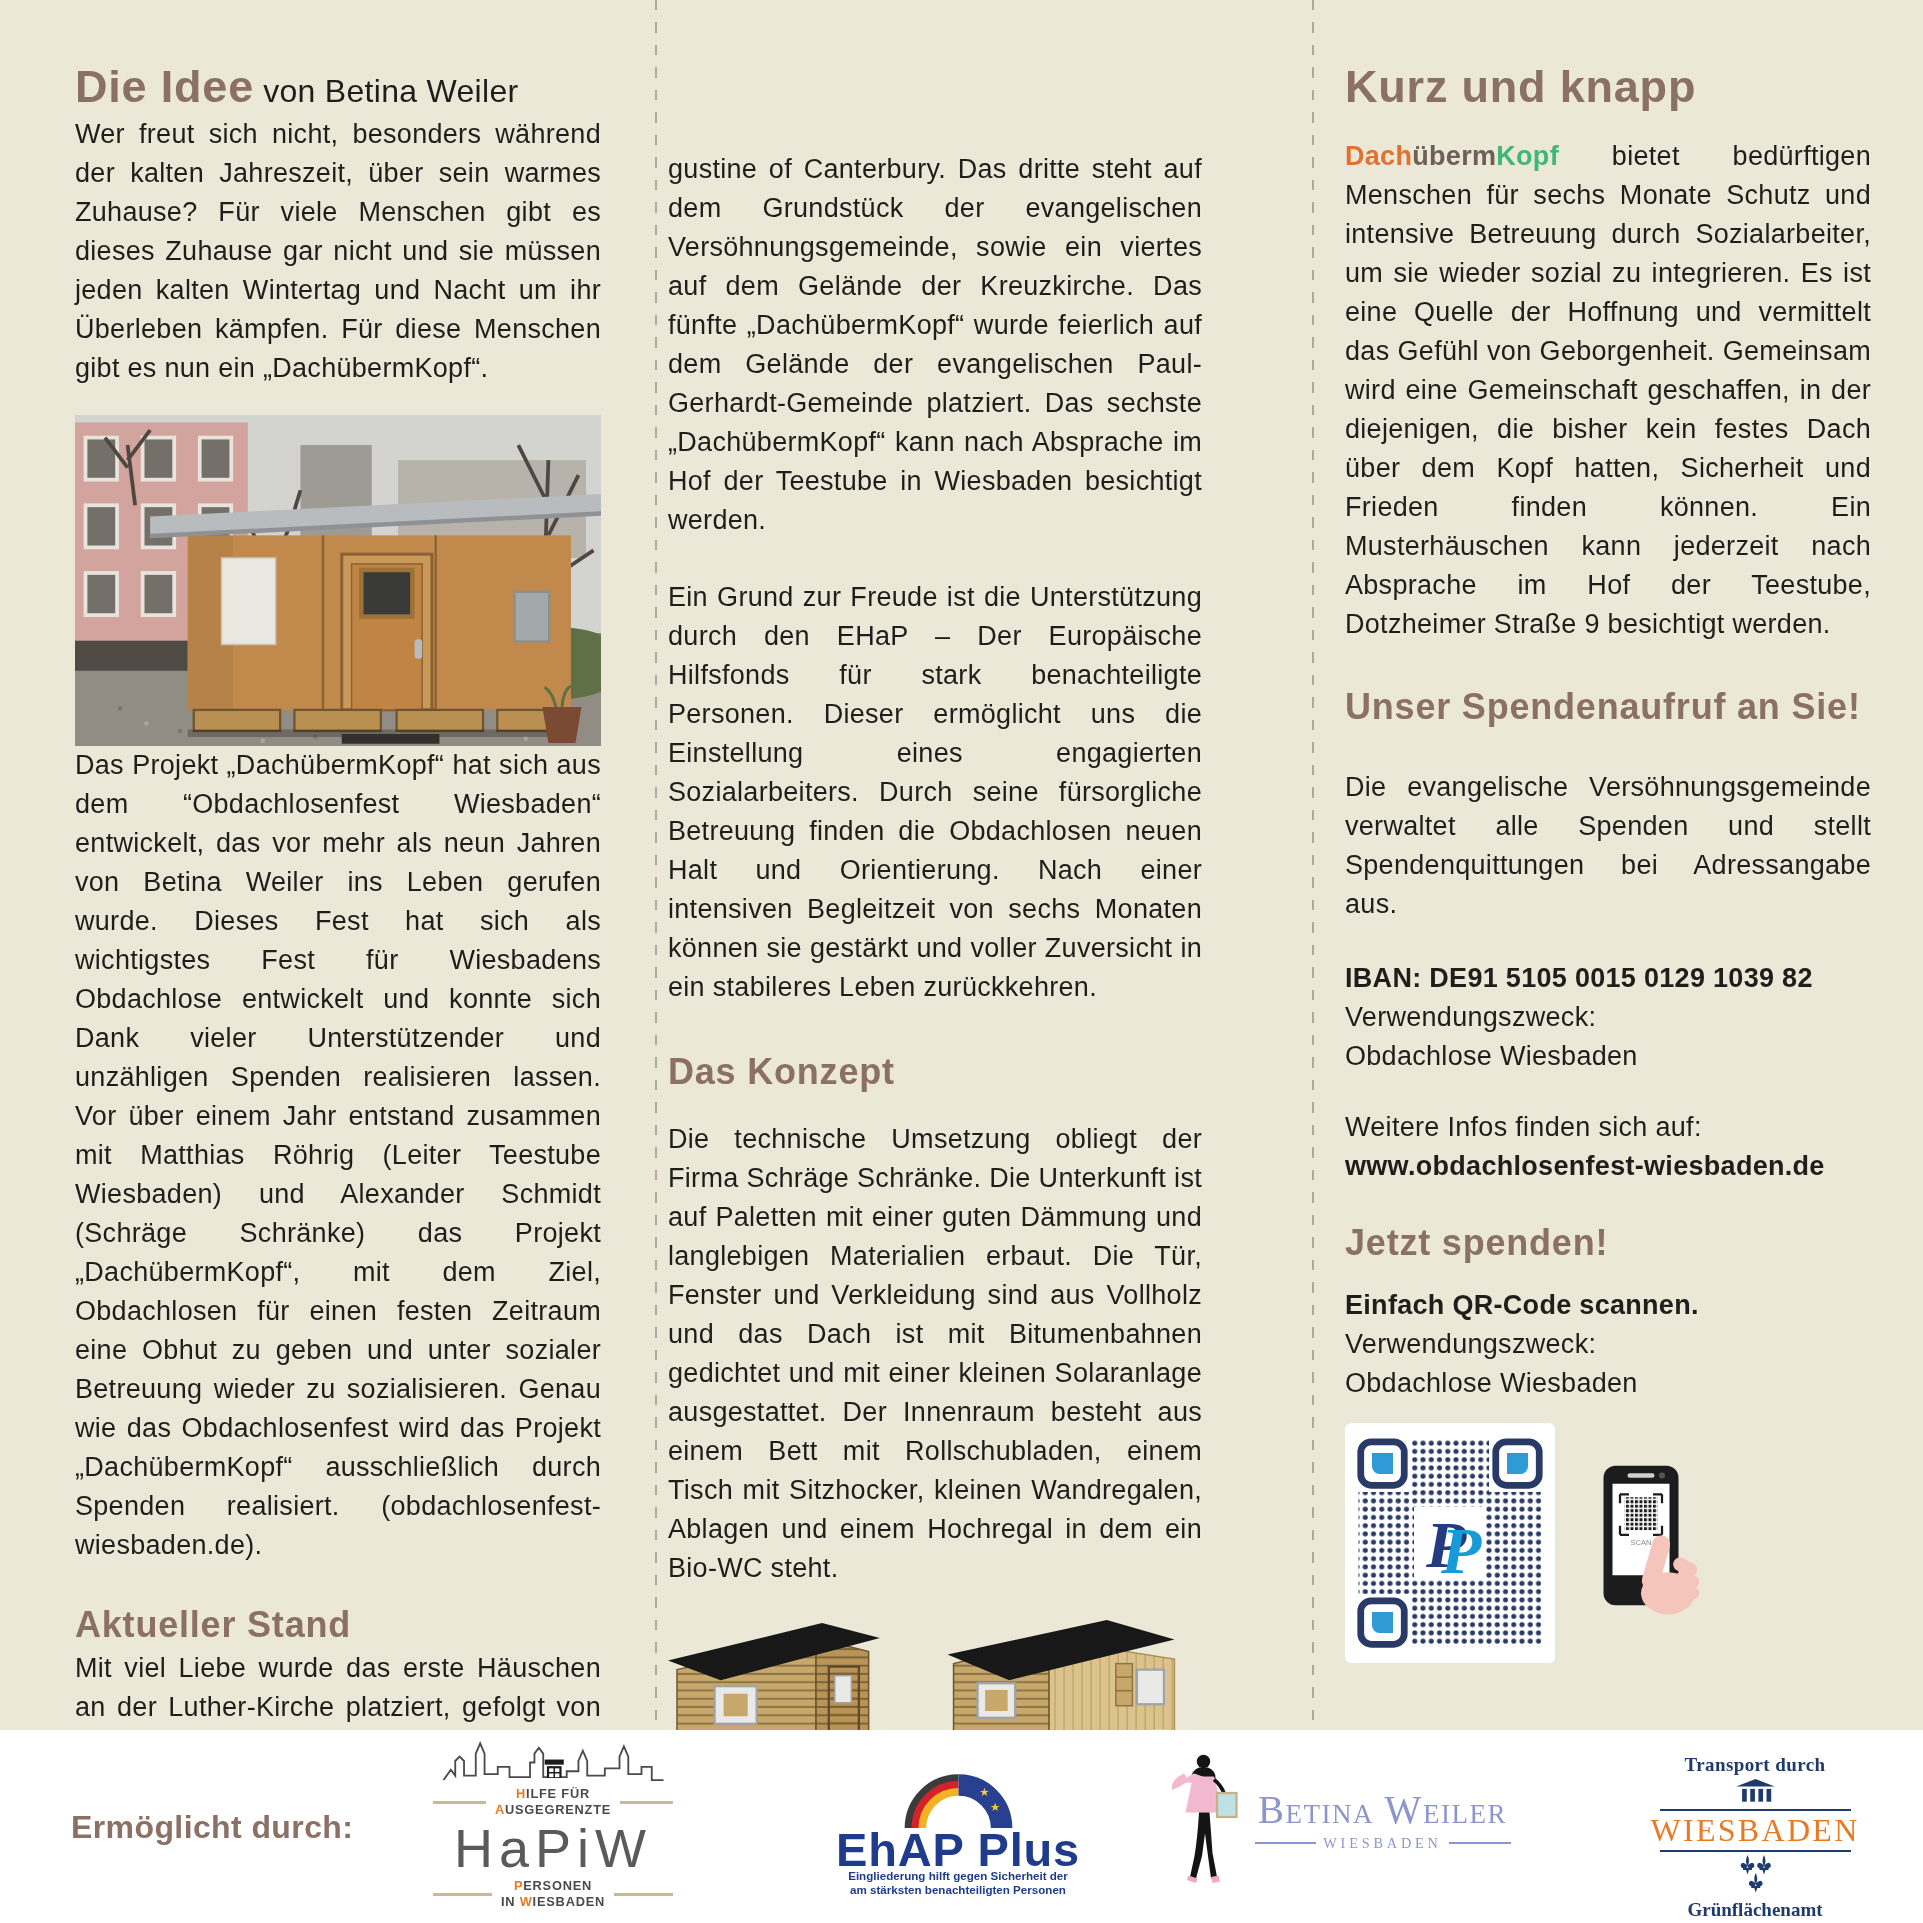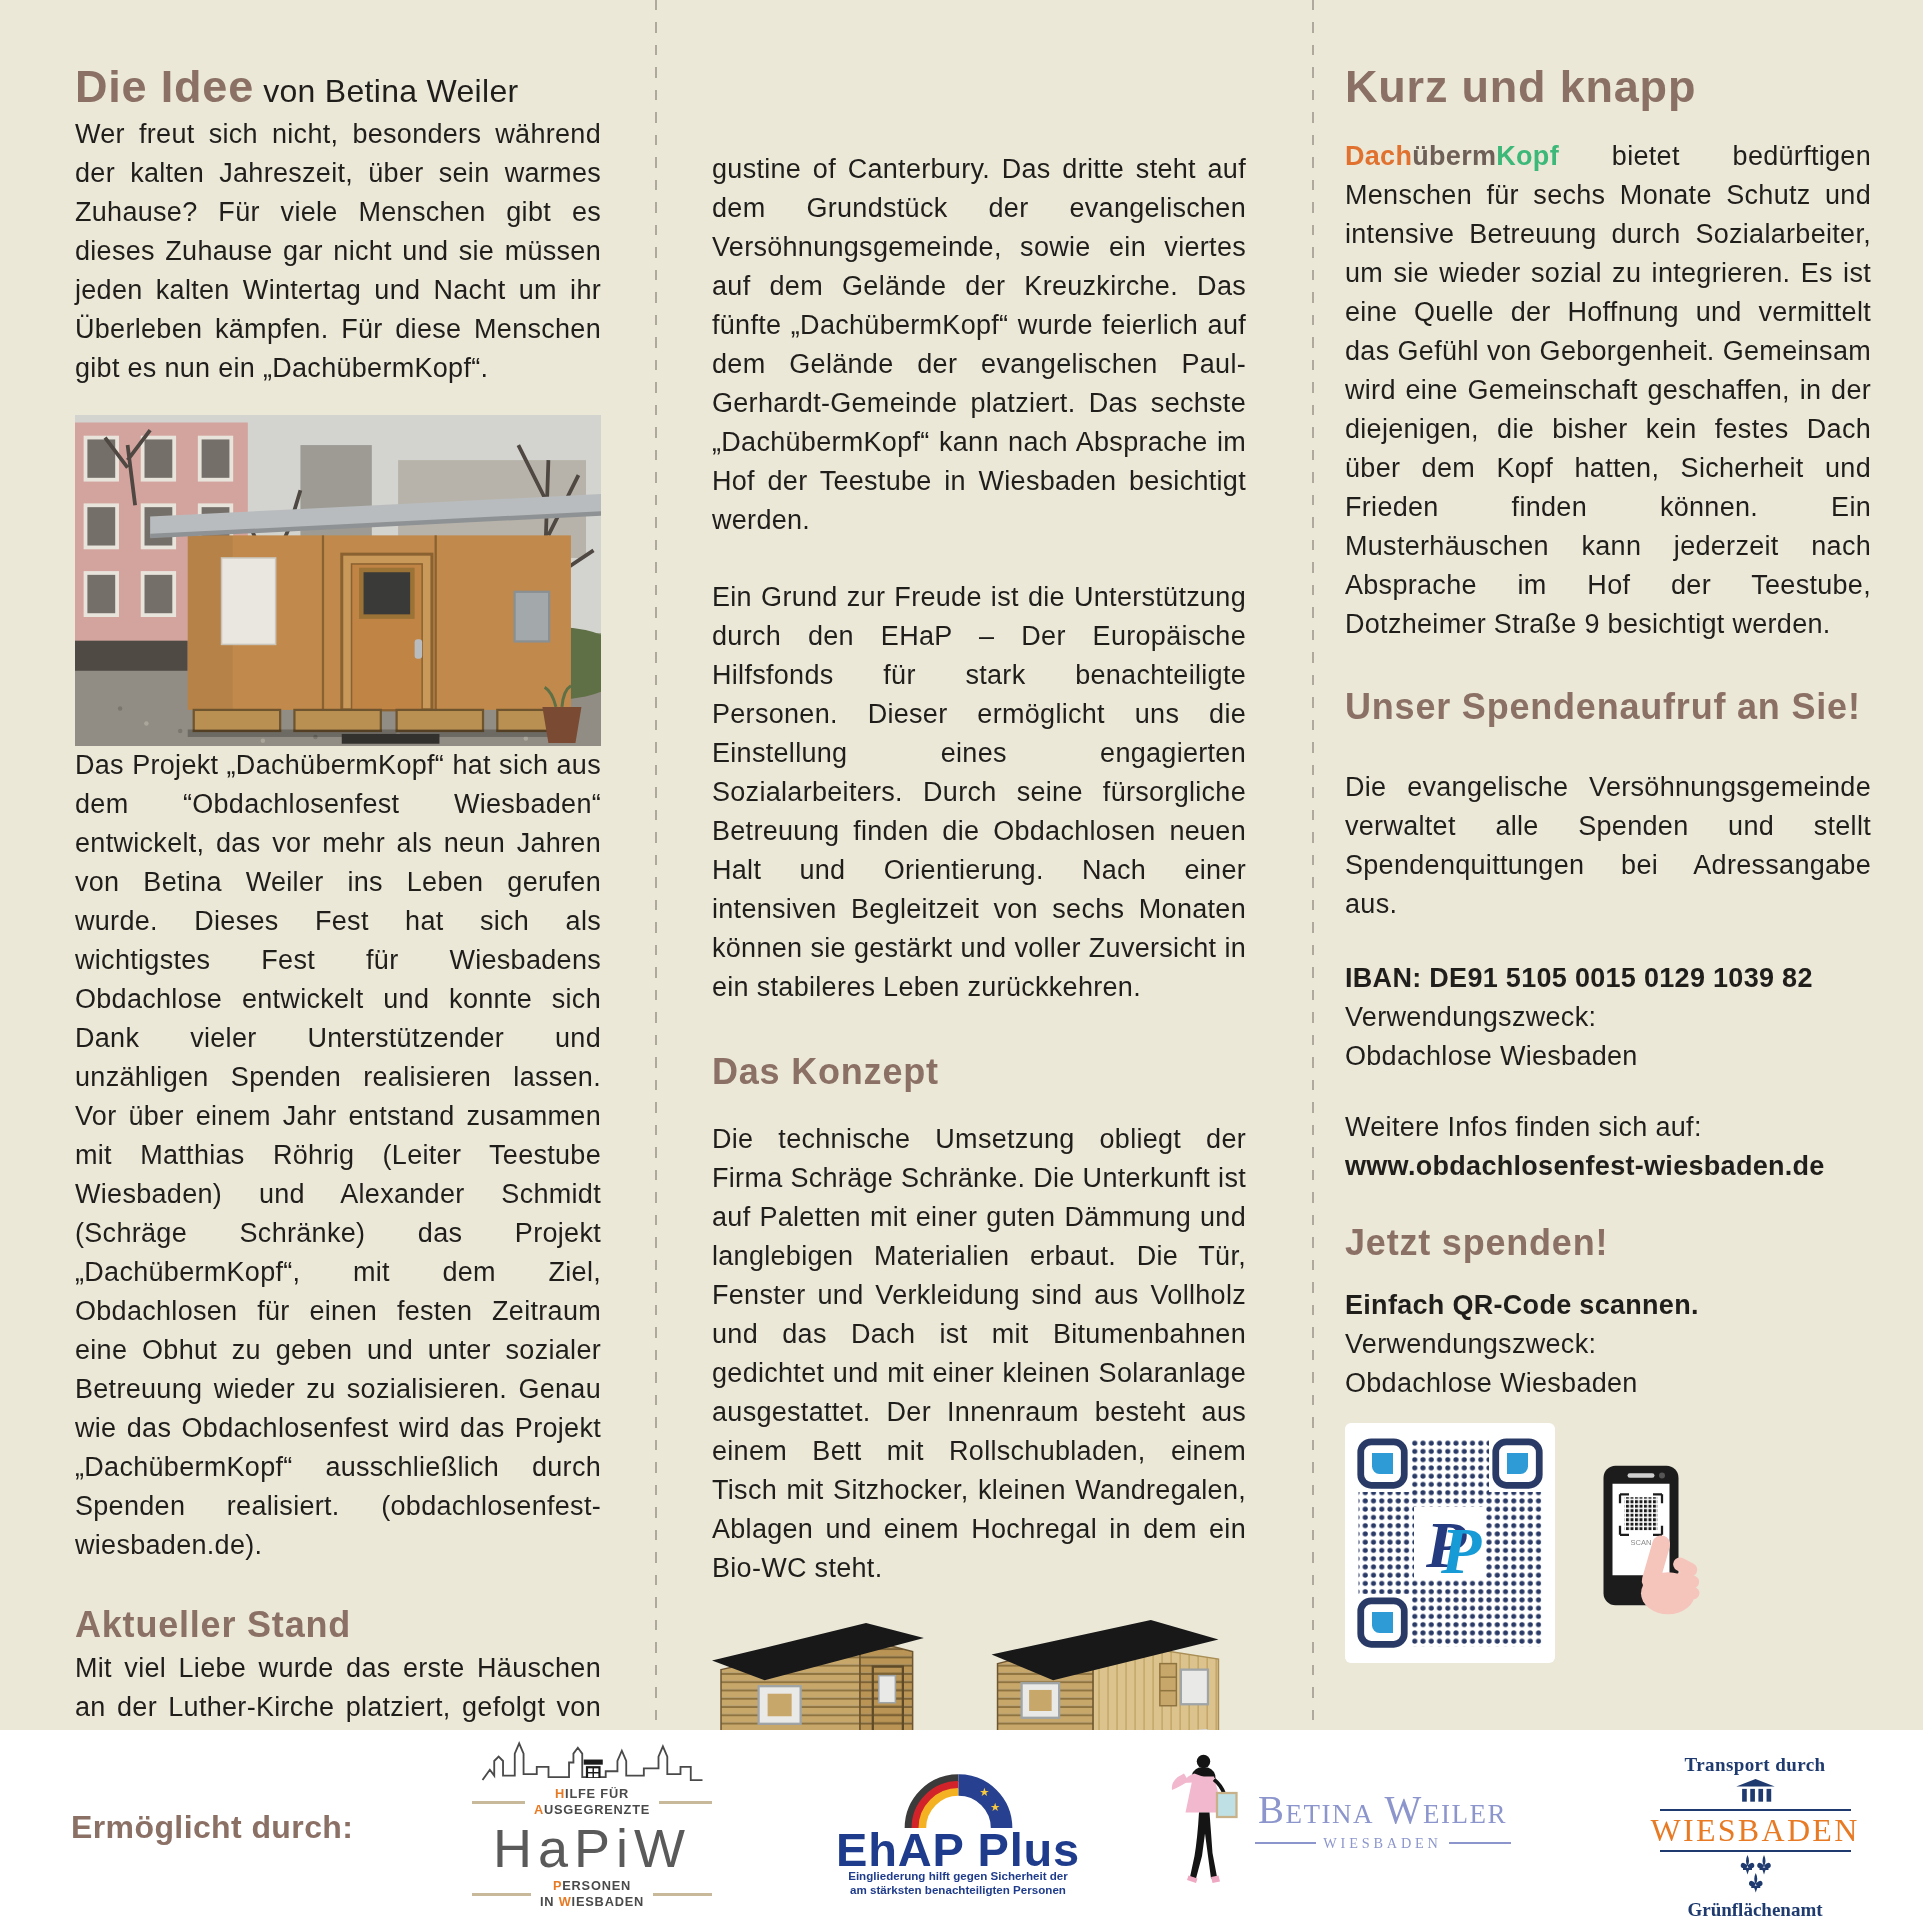--- a/index.html
+++ b/index.html
@@ -7,39 +7,39 @@
     --kopf:#3CB878; --qrnavy:#2A3A66; --qrteal:#2E9BD6; --navy:#1E3A6E; --wborange:#E87A24;
     --tan:#C9B99B; --peri:#8C96CC; --ehap:#1F3C8C;
   }
   html,body{margin:0;padding:0;}
   .sheet{position:relative;width:1924px;height:1924px;background:var(--bg);
          font-family:"Liberation Sans",sans-serif;color:var(--ink);overflow:hidden;}
   .fold{position:absolute;top:0;height:1730px;width:2.3px;
         background:repeating-linear-gradient(to bottom,#AFA99D 0 10.5px,transparent 10.5px 22.5px);}
   .col{position:absolute;top:63px;}
   .col-left{left:75px;width:526px;}
-  .col-mid{left:712px;width:534px;}
+  .col-mid{left:668px;width:534px;}
   .col-right{left:1345px;width:526px;}
   p.body{font-size:27px;line-height:39px;text-align:justify;margin:0;letter-spacing:0.3px;}
   .h1{font-size:45px;line-height:48px;font-weight:bold;color:var(--brown);margin:0;letter-spacing:0.8px;}
   .h2{font-size:36px;line-height:48px;font-weight:bold;color:var(--brown);margin:0;letter-spacing:0.8px;}
   .h1 .suffix{font-size:32px;font-weight:normal;color:var(--ink);letter-spacing:0.3px;}
   .mt-s{margin-top:22.5px;} .mt-m{margin-top:33px;}
   .photo{margin-top:27px;width:526px;height:331px;display:block;}
   .renders{margin-top:28.6px;width:526px;height:188px;display:block;}
   .bold{font-weight:bold;}
   .brand-dach{color:var(--dach);font-weight:bold;}
   .brand-ueberm{color:var(--ueberm);font-weight:bold;}
   .brand-kopf{color:var(--kopf);font-weight:bold;}
   .line36{font-size:27px;line-height:39px;margin:0;letter-spacing:0.3px;}
   .qr-row{margin-top:19.5px;display:flex;align-items:center;gap:25.6px;}
   .footer{position:absolute;left:0;top:1730px;width:1924px;height:194px;background:#fff;}
   .enabled{position:absolute;left:71px;top:79px;font-size:32px;font-weight:bold;color:var(--brown);letter-spacing:0.4px;}
   
-  .hapiw{position:absolute;left:472px;top:9px;width:240px;text-align:center;color:#3c3c3c;}
+  .hapiw{position:absolute;left:433px;top:9px;width:240px;text-align:center;color:#3c3c3c;}
   .flankrow{display:flex;align-items:center;gap:9px;}
   .flankrow .rule{flex:1;height:3px;background:var(--tan);}
   .hapiw-small{font-size:12.8px;font-weight:bold;letter-spacing:0.8px;line-height:16px;color:#4a4a4a;}
   .hapiw-small .accent{color:var(--wborange);}
   .hapiw-name{font-size:54px;color:#5A5A5A;letter-spacing:6px;line-height:57px;margin:1.5px 0;}
   
   .ehap{position:absolute;left:815px;top:38px;width:286px;text-align:center;}
   .ehap-name{font-size:47px;font-weight:bold;color:var(--ehap);letter-spacing:0.8px;line-height:38px;}
   .ehap-sub{font-size:11.6px;font-weight:bold;color:var(--ehap);line-height:14.3px;}
   

